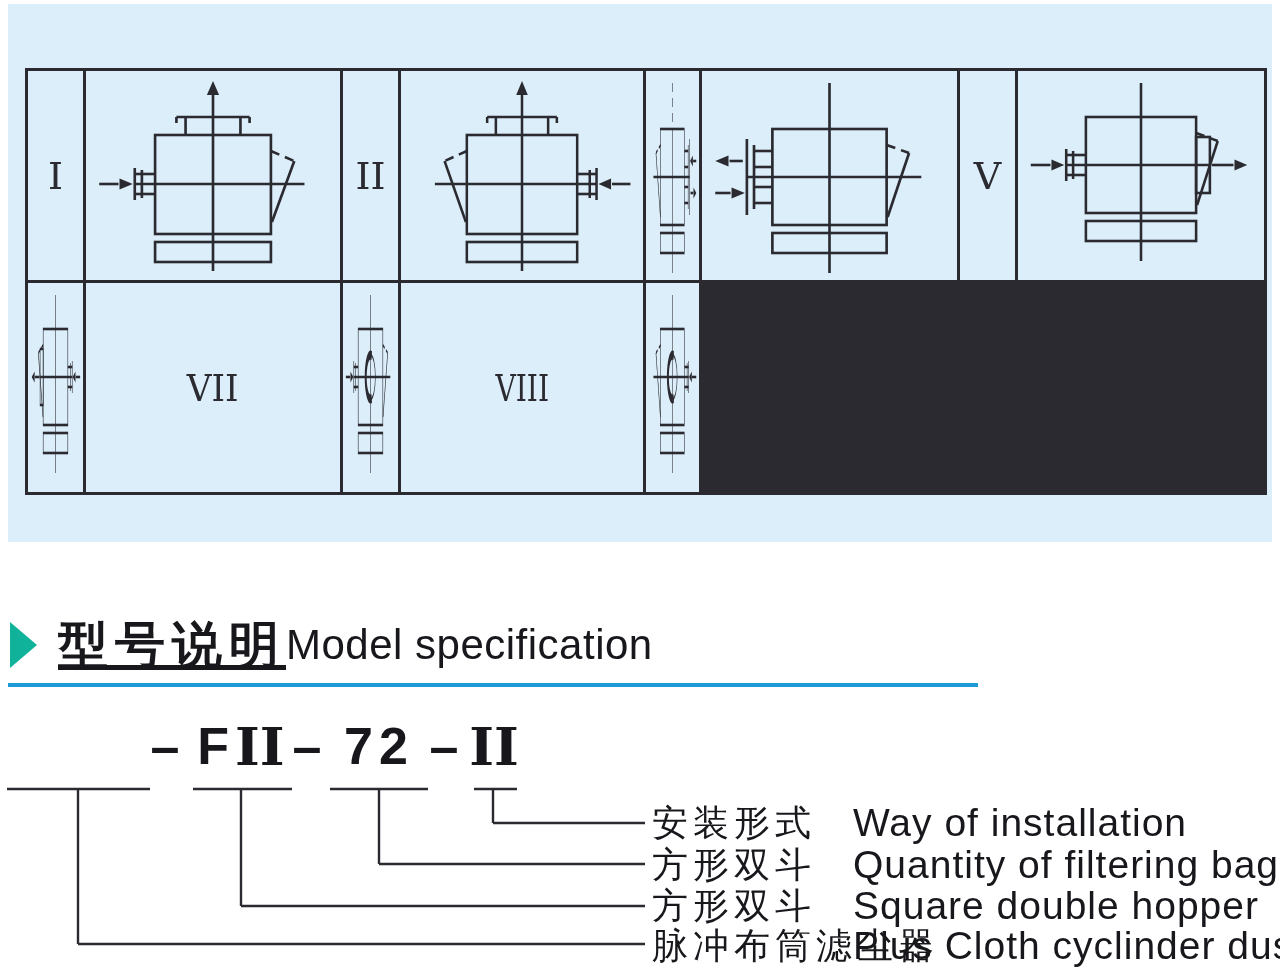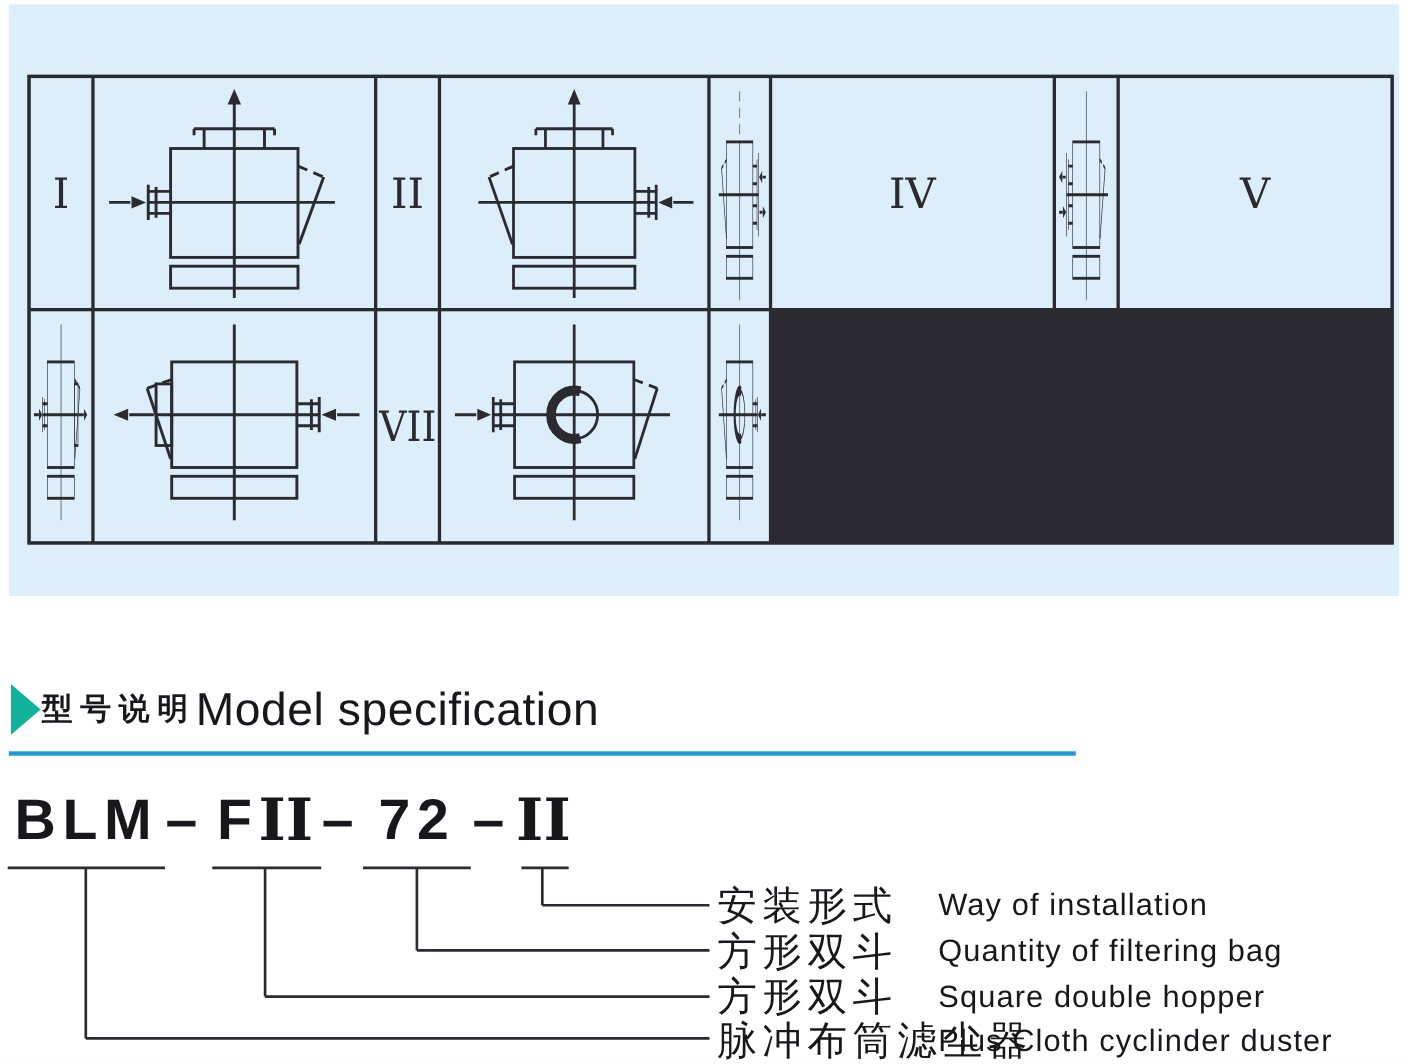--- a/index.html
+++ b/index.html
@@ -23,40 +23,40 @@
   .cell{background:var(--panel-bg);display:flex;align-items:center;justify-content:center;overflow:hidden;}
   .roman{
     font-family:"DejaVu Serif","Liberation Serif",serif;
     font-size:38px;color:var(--line);white-space:nowrap;
   }
   svg.machine{width:100%;height:100%;display:block;color:var(--line);}
 
   
   .section-header{position:absolute;left:10px;top:614px;height:62px;display:flex;align-items:center;}
   .bullet{width:28px;height:46px;fill:var(--bullet);flex:none;}
-  .title-zh{font-size:28px;font-weight:bold;letter-spacing:7px;color:var(--text);white-space:nowrap;}
+  .title-zh{font-size:50px;font-weight:bold;letter-spacing:7px;color:var(--text);margin-left:20px;white-space:nowrap;text-decoration:underline;}
   .title-en{font-size:42px;letter-spacing:0.5px;color:var(--text);white-space:nowrap;}
   .blue-rule{position:absolute;left:8px;top:683px;width:970px;height:4px;background:var(--rule);}
 
   
   #model-spec{position:absolute;left:0;top:0;width:1280px;height:967px;pointer-events:none;}
   .code-group,.code-sep{
     position:absolute;top:714px;height:64px;
     display:flex;align-items:center;justify-content:center;
     font-size:52px;font-weight:bold;letter-spacing:6px;color:var(--text);white-space:nowrap;
   }
   .code-serif{
     font-family:"DejaVu Serif","Liberation Serif",serif;
     letter-spacing:0;font-size:53px;
   }
   .leader-svg{position:absolute;left:0;top:700px;width:1280px;height:267px;}
   .leader-svg line{stroke:var(--line);stroke-width:2.4;}
   .spec-zh,.spec-en{position:absolute;height:34px;line-height:34px;color:var(--text);white-space:nowrap;}
   .spec-zh{left:652px;font-size:36px;letter-spacing:5px;}
-  .spec-en{left:853px;font-size:28px;letter-spacing:1px;}
+  .spec-en{left:853px;font-size:39px;letter-spacing:1px;}
 </style>
 </head>
 <body>
 
 <div class="page">
 
   <div class="panel">
     <div class="install-table" id="install-table">
         <div class="cell">
           <span class="roman" style="transform: scaleX(1);">I</span>
@@ -129,23 +129,20 @@
               <line x1="69" y1="74" x2="47" y2="82" stroke-dasharray="9 6"></line>
               <line x1="47" y1="82" x2="68" y2="146"></line>
               <polygon points="208,90 221,84.5 221,95.5" fill="currentColor" stroke="none"></polygon>
               <line x1="237" y1="90" x2="222" y2="90"></line>
               <polygon points="237,122 224,116.5 224,127.5" fill="currentColor" stroke="none"></polygon>
               <line x1="210" y1="122" x2="223" y2="122"></line>
             </g>
           </svg>
         </div>
         <div class="cell">
-          <span class="roman" style="transform: scaleX(1);">IV</span>
-        </div>
-        <div class="cell">
           <svg class="machine" viewBox="0 0 250 209" preserveAspectRatio="none">
             <g stroke="currentColor" stroke-width="2.6" fill="none">
               <rect x="69" y="58" width="112" height="96"></rect>
               <rect x="69" y="162" width="112" height="20"></rect>
               <line x1="125" y1="12" x2="125" y2="202"></line>
               <line x1="44" y1="106" x2="215" y2="106"></line>
               <line x1="51" y1="80" x2="69" y2="80"></line>
               <line x1="51" y1="96" x2="69" y2="96"></line>
               <line x1="51" y1="116" x2="69" y2="116"></line>
               <line x1="51" y1="132" x2="69" y2="132"></line>
@@ -222,20 +219,23 @@
               <line x1="181" y1="62" x2="203" y2="70" stroke-dasharray="9 6"></line>
               <line x1="203" y1="70" x2="182" y2="134"></line>
               <circle cx="125" cy="94" r="22"></circle>
               <path d="M 130.7 72.7 A 22 22 0 1 0 130.7 115.3" stroke-width="9"></path>
               <polygon points="47,94 34,88.5 34,99.5" fill="currentColor" stroke="none"></polygon>
               <line x1="13" y1="94" x2="33" y2="94"></line>
             </g>
           </svg>
         </div>
         <div class="cell">
+          <span class="roman" style="transform: scaleX(0.74);">VIII</span>
+        </div>
+        <div class="cell">
           <svg class="machine" viewBox="0 0 250 209" preserveAspectRatio="none">
             <g stroke="currentColor" stroke-width="2.6" fill="none">
               <rect x="69" y="46" width="112" height="96"></rect>
               <rect x="69" y="150" width="112" height="20"></rect>
               <line x1="125" y1="12" x2="125" y2="190"></line>
               <line x1="35" y1="94" x2="201" y2="94"></line>
               <line x1="201" y1="84" x2="181" y2="84"></line>
               <line x1="201" y1="104" x2="181" y2="104"></line>
               <line x1="201" y1="78" x2="201" y2="110"></line>
               <line x1="194" y1="80" x2="194" y2="108"></line>
@@ -254,23 +254,20 @@
   <div class="section-header">
     <svg class="bullet" viewBox="0 0 28 46">
       <polygon points="0,0 27,23 0,46"></polygon>
     </svg>
     <span class="title-zh">型号说明</span>
     <span class="title-en">Model specification</span>
   </div>
   <div class="blue-rule"></div>
 
   <div id="model-spec">
-      <div class="code-group" style="left: 7px; width: 143px;">
-        <span>BLM</span>
-      </div>
       <div class="code-group" style="left: 186px; width: 110px;">
         <span>F</span>
         <span class="code-serif">II</span>
       </div>
       <div class="code-group" style="left: 328px; width: 102px;">
         <span>72</span>
       </div>
       <div class="code-group" style="left: 466px; width: 56px;">
         <span class="code-serif">II</span>
       </div>

